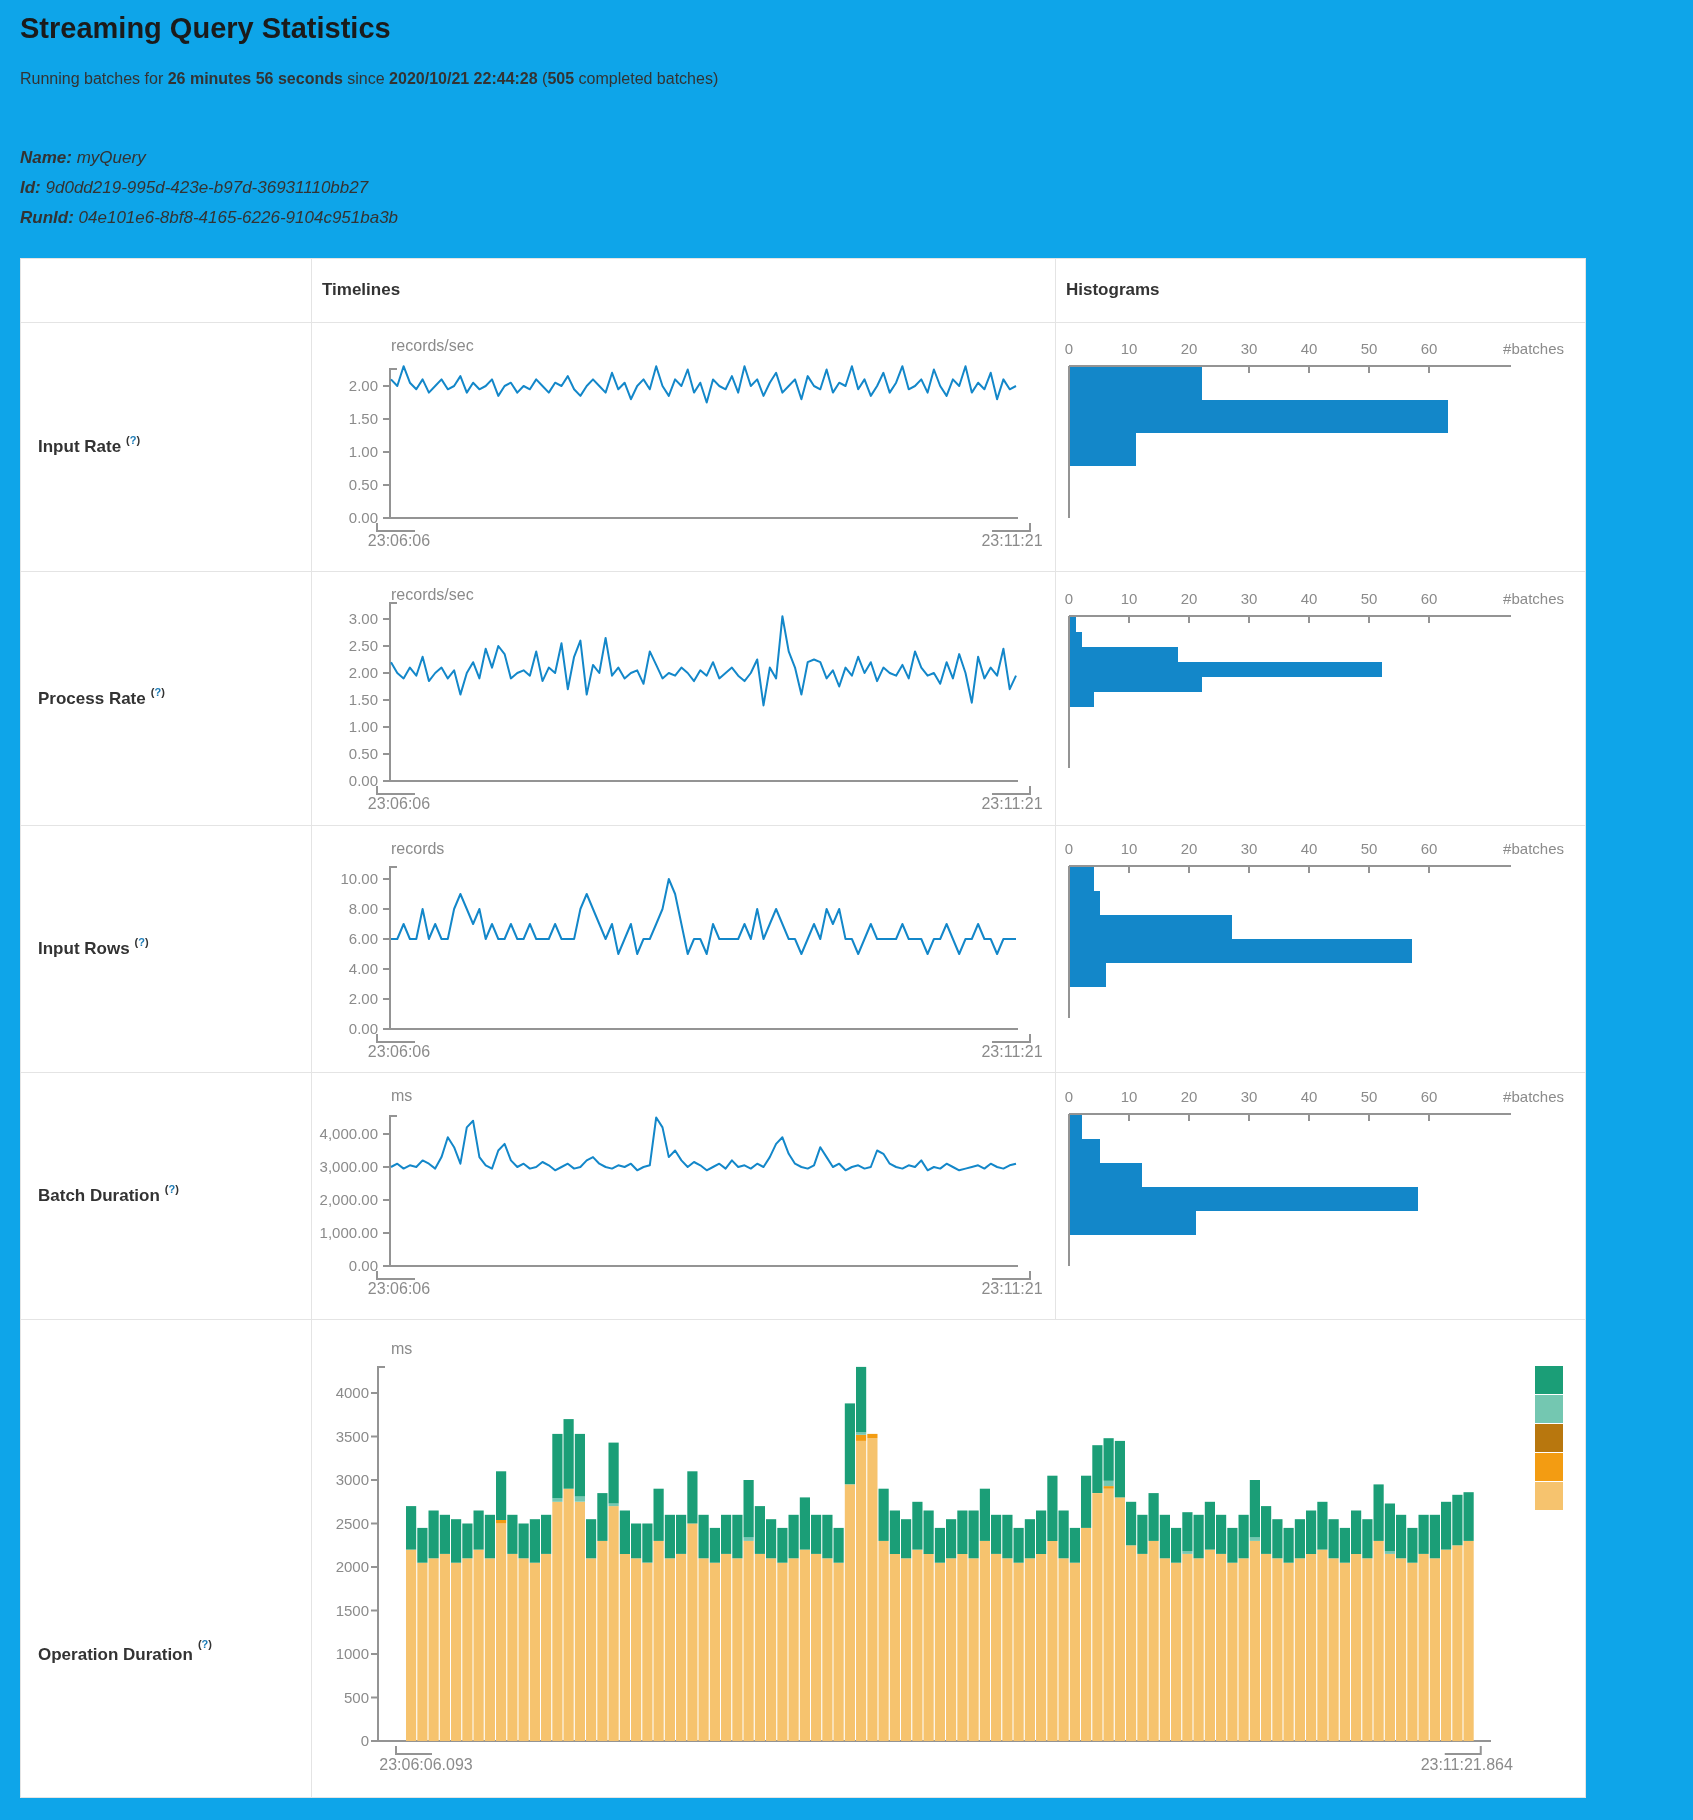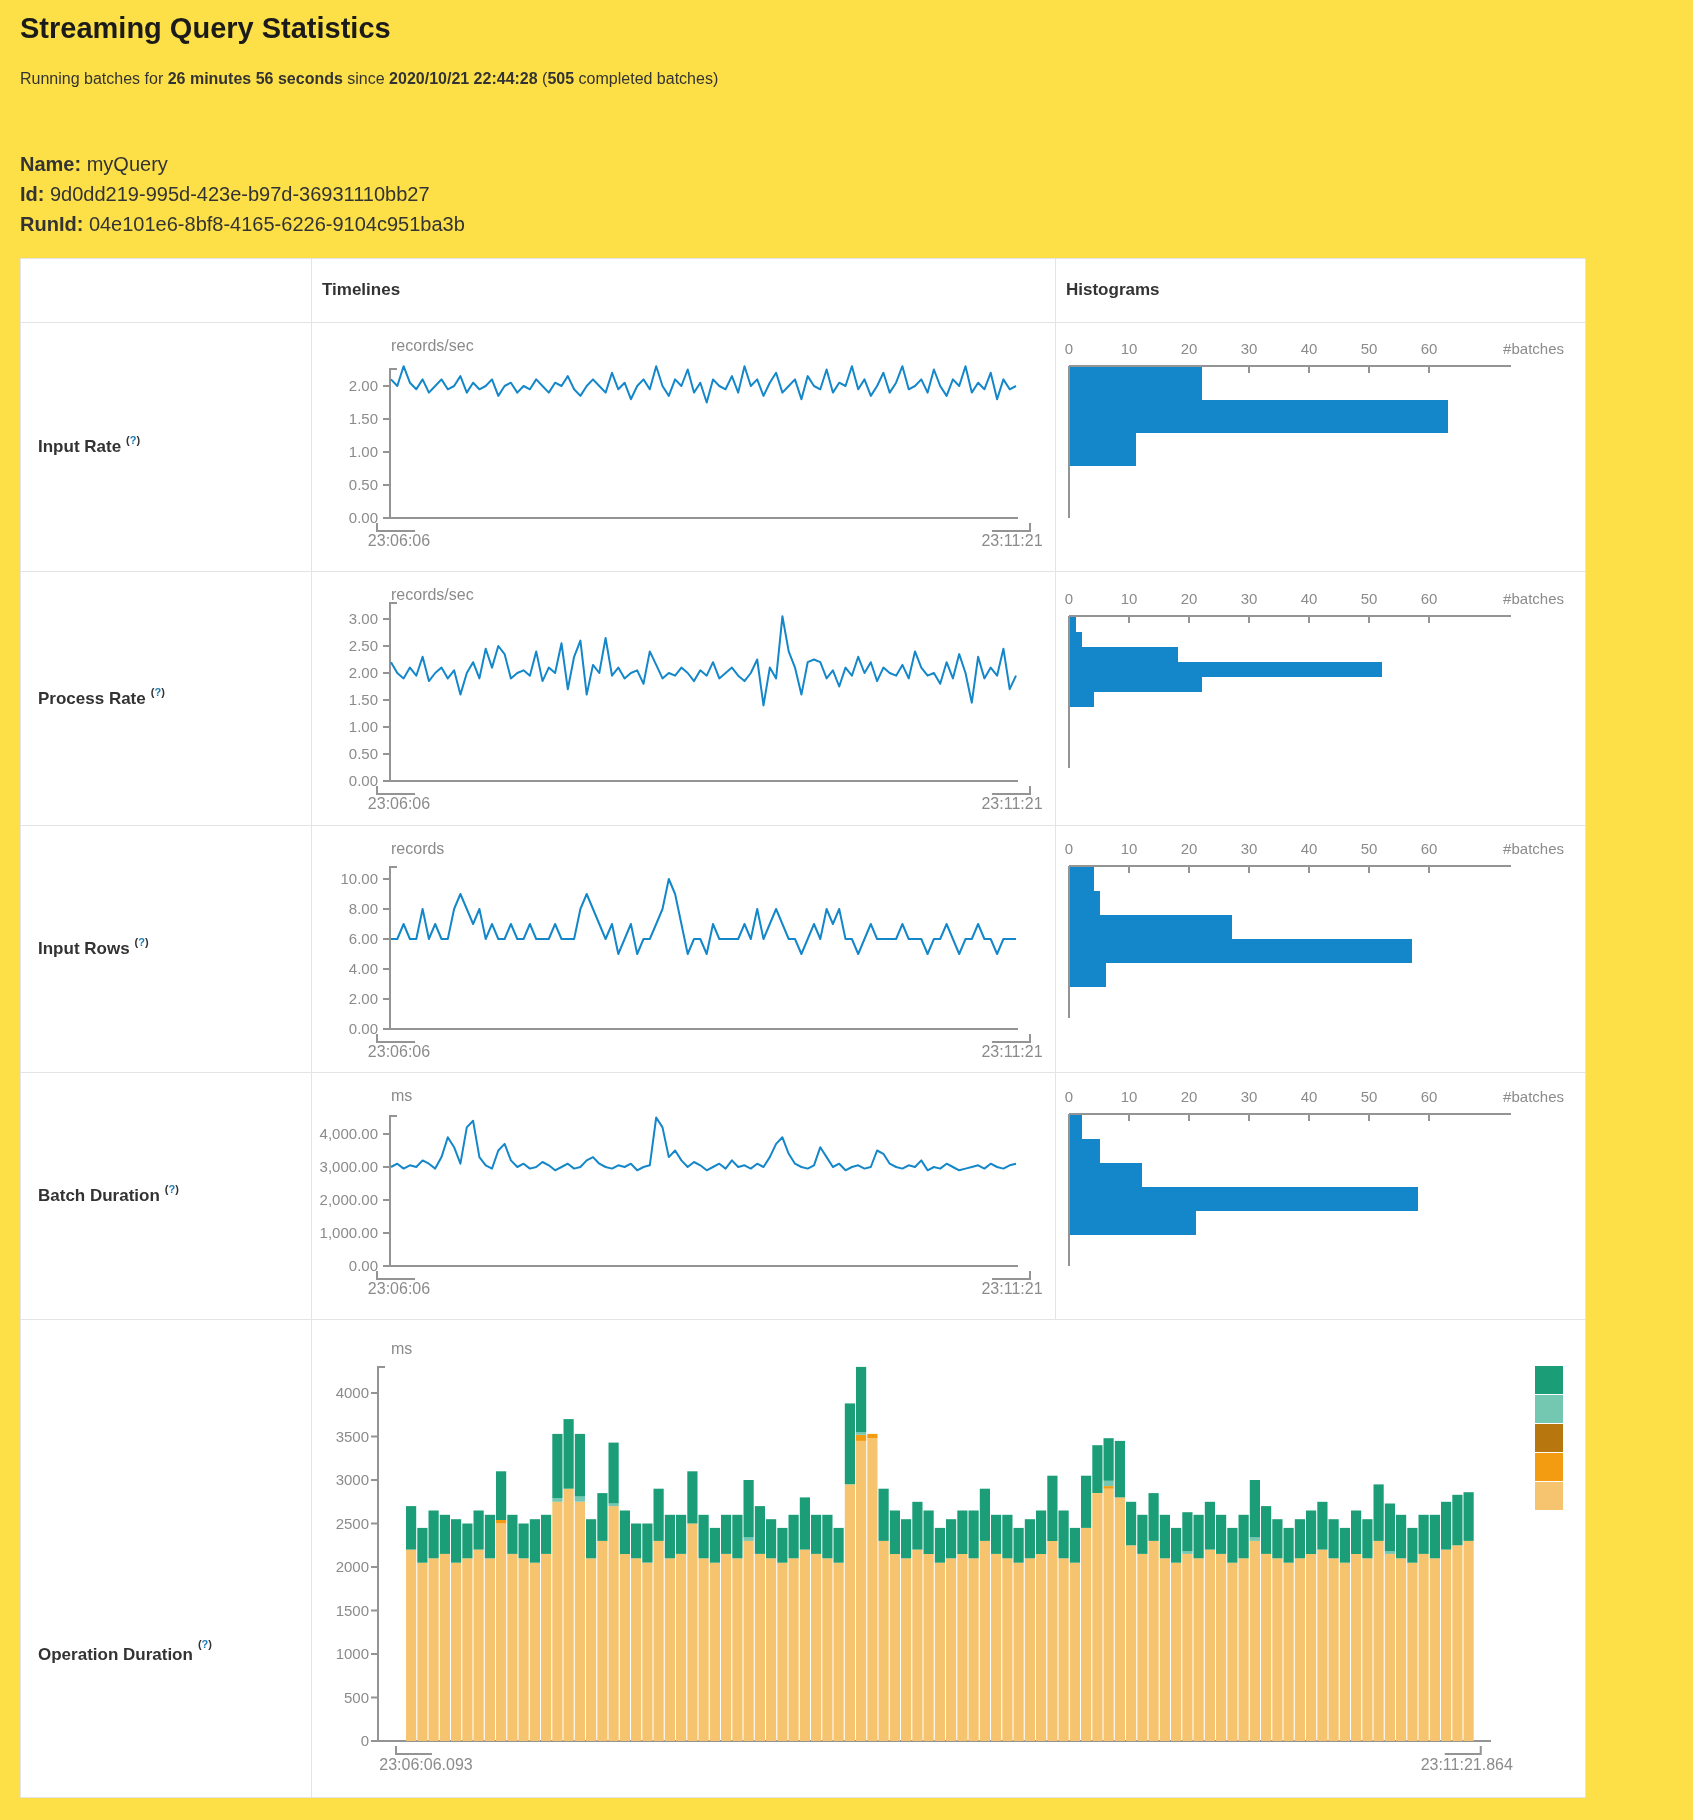--- a/index.html
+++ b/index.html
@@ -1,20 +1,20 @@
 <!DOCTYPE html>
 <html><head>
 <meta charset="utf-8">
 <style>
   * { box-sizing: border-box; }
   body { margin:0; background:#fff; font-family:"Liberation Sans", sans-serif; color:#333; }
-  .page { position:relative; width:1693px; height:1820px; overflow:hidden; background:#fde047; }
+  .page { position:relative; width:1693px; height:1820px; overflow:hidden; background:#0ea5e9; }
   .title { position:absolute; left:20px; top:12px; margin:0; font-size:29px; font-weight:bold; color:#1b1b1b; }
   .subtitle { position:absolute; left:20px; top:70px; margin:0; font-size:16px; color:#333; }
-  .meta { position:absolute; left:20px; top:149px; font-size:20px; line-height:30px; color:#333; }
+  .meta { position:absolute; left:20px; top:143px; font-size:17px; line-height:30px; color:#333;font-style:italic; }
   .stats-table { position:absolute; left:20px; top:258px; display:grid;
     grid-template-columns:291px 744px 530px;
     grid-template-rows:64px 249px 254px 247px 247px 478px;
     border-top:1px solid #e4e4e4; border-left:1px solid #e4e4e4; }
   .c { border-right:1px solid #e4e4e4; border-bottom:1px solid #e4e4e4; background:#fff; overflow:hidden; }
   .hdr { font-size:17px; font-weight:bold; color:#333; padding:21px 1px 0 10px; }
   .lbl { display:flex; align-items:center; padding-left:17px; font-size:17px; font-weight:bold; color:#333; }
   .lbl.op { align-items:flex-start; padding-top:325px; }
   sup.help { font-size:11px; font-weight:bold; margin-left:5px; position:relative; top:-7px; color:#333; cursor:pointer; }
   sup.help .q { color:#1a7ab5; }

